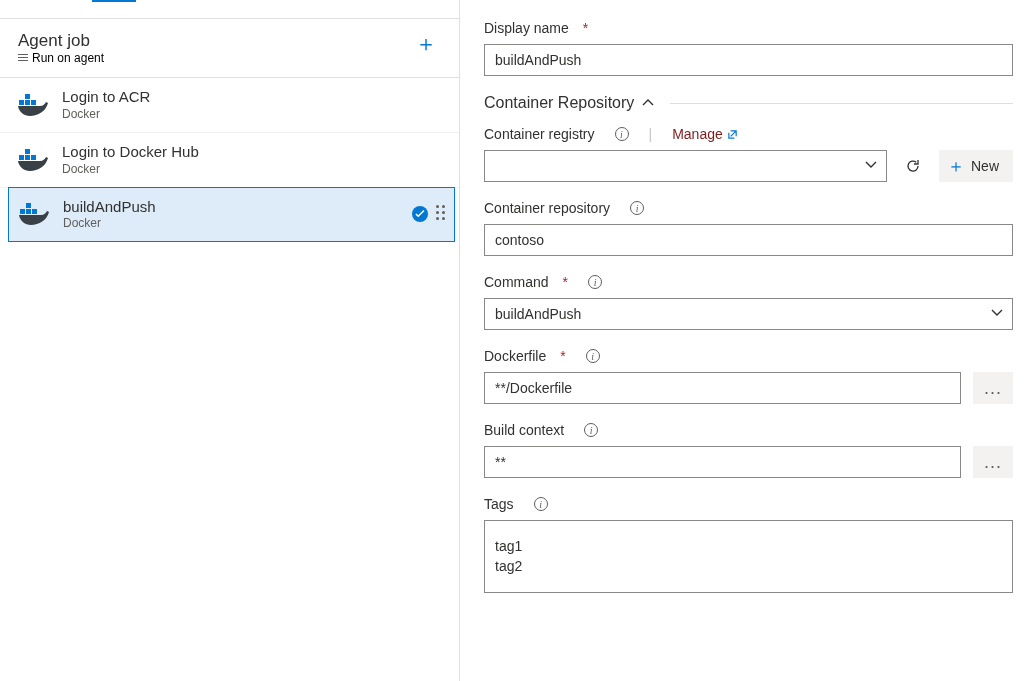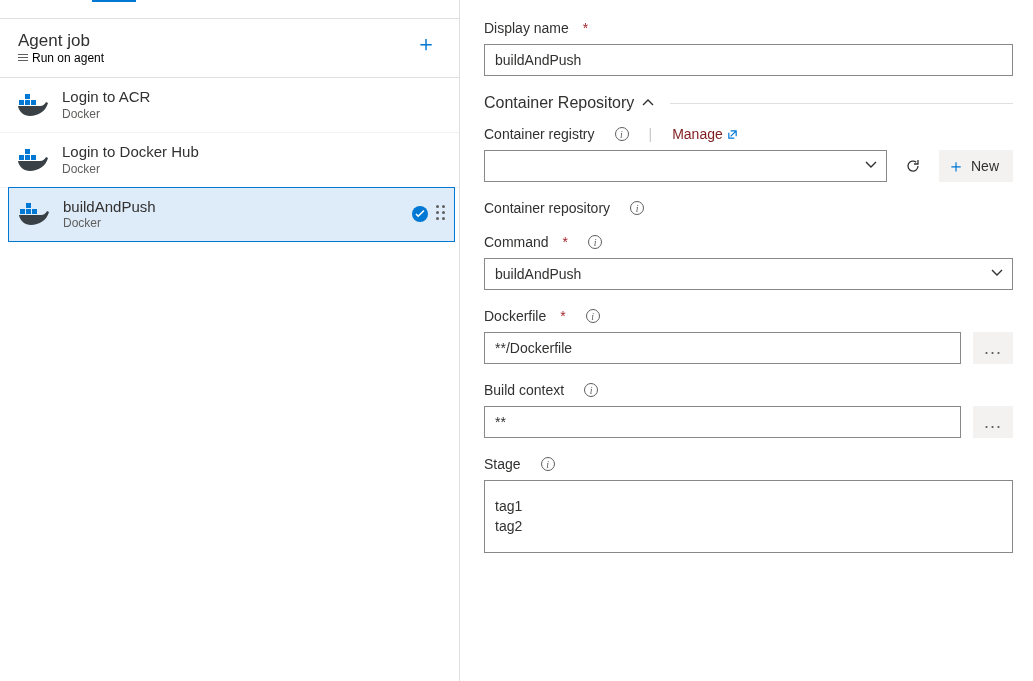--- a/index.html
+++ b/index.html
@@ -345,20 +345,21 @@
           <span>New</span>
         </button>
       </div>
     </div>
 
     <div class="field">
       <div class="lbl">
         <span>Container repository</span>
         <span class="info-icon">i</span>
       </div>
+      <input class="text-input" value="contoso" style="">
     </div>
 
 
     <div class="field">
       <div class="lbl">
         <span>Command</span>
           <span class="req">*</span>
         <span class="info-icon">i</span>
       </div>
       <div class="select-wrap">
@@ -387,21 +388,21 @@
         <span class="info-icon">i</span>
       </div>
       <div class="input-row">
         <input class="text-input" value="**" style="">
         <div class="sq-btn gray ellips">...</div>
       </div>
     </div>
 
     <div class="field">
       <div class="lbl">
-        <span>Stage</span>
+        <span>Tags</span>
         <span class="info-icon">i</span>
       </div>
       <textarea class="textarea" style="">tag1
 tag2</textarea>
     </div>
 
   </div>
 </div>
 
 </body></html>

